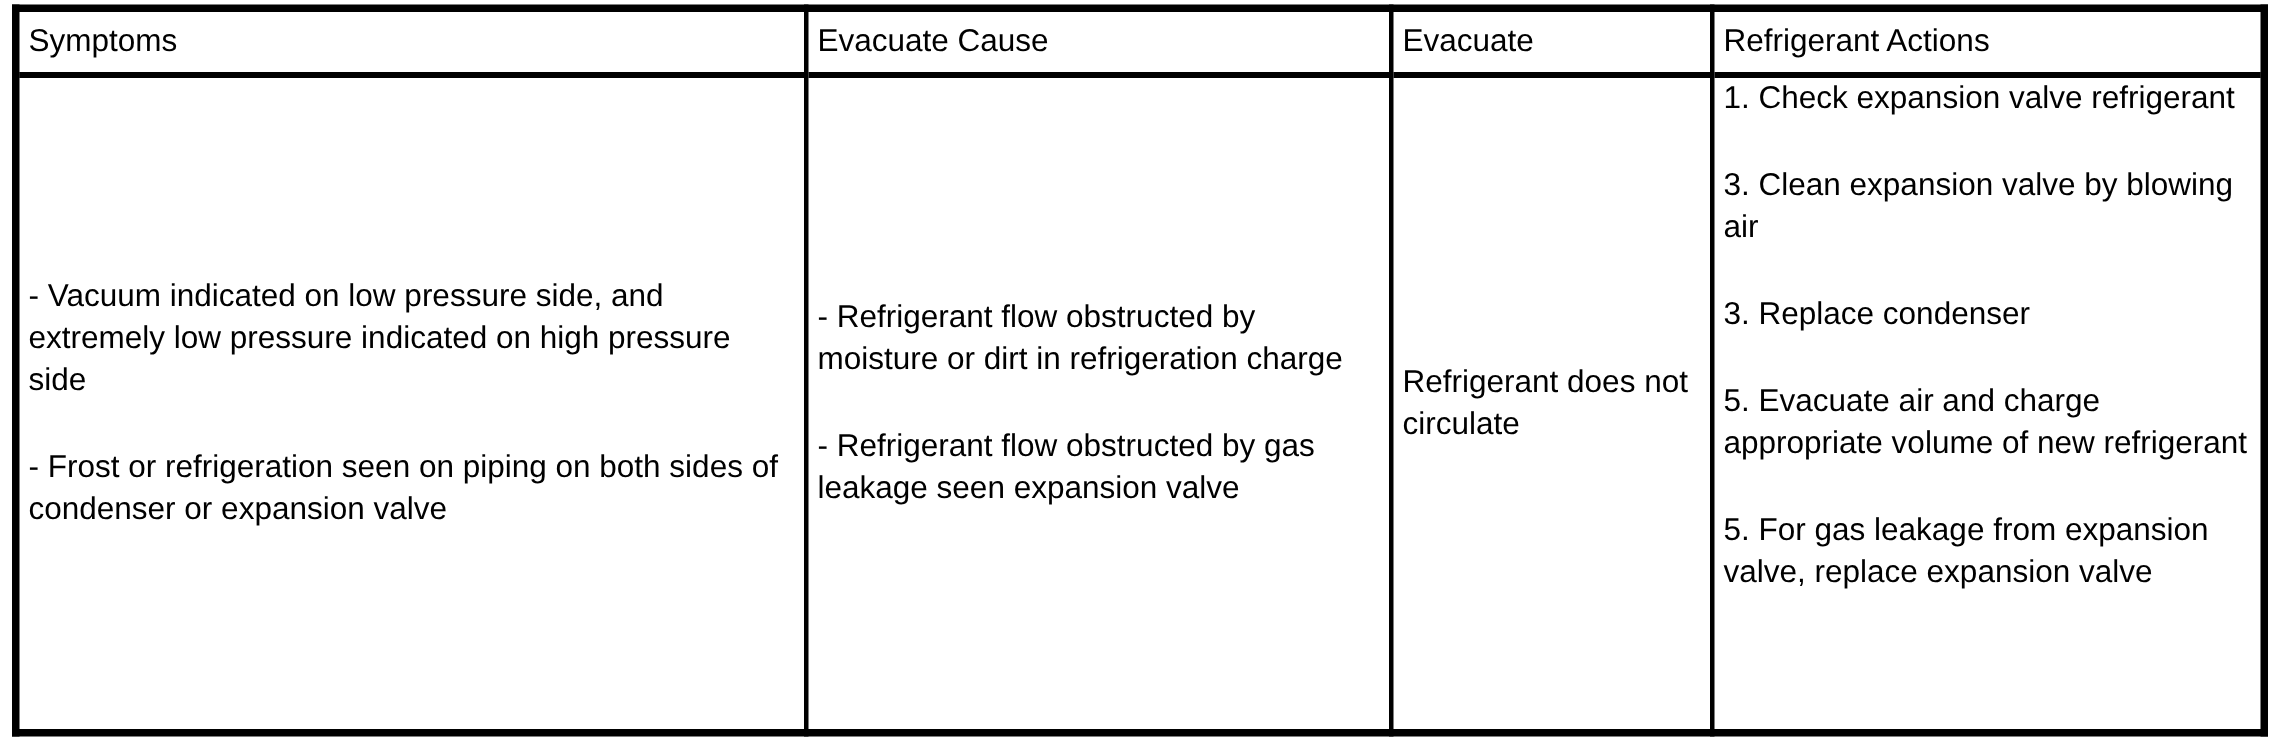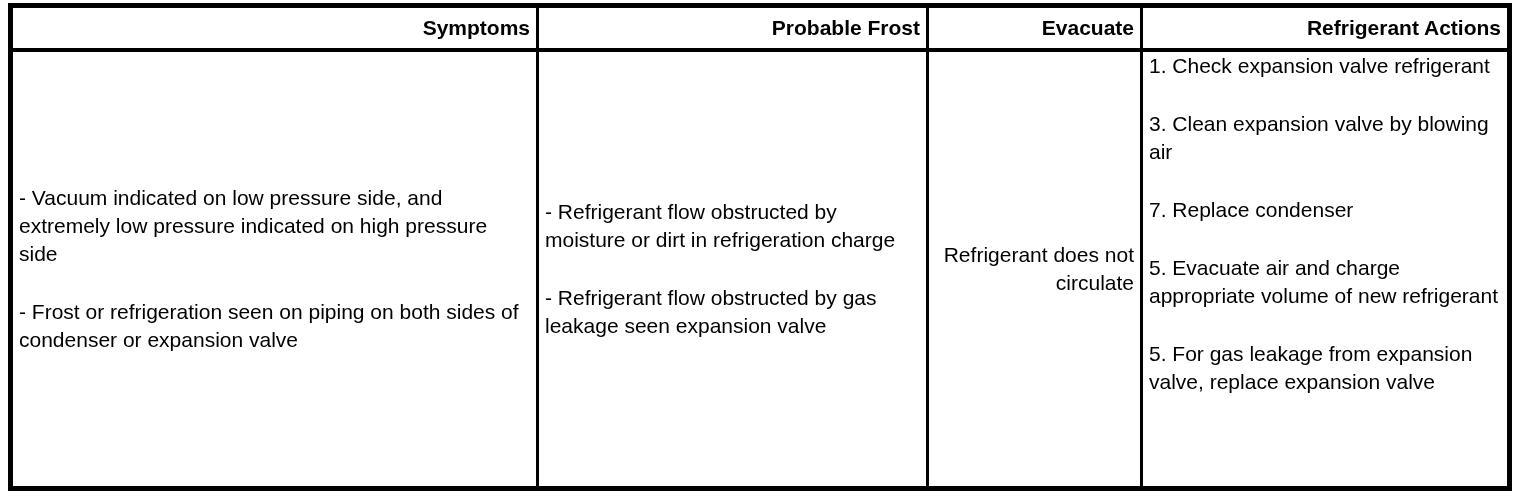--- a/index.html
+++ b/index.html
@@ -38,22 +38,22 @@
     color: #000000;
     background: #ffffff;
     overflow: hidden;
   }
   
   table.trouble-table {
     border: 5px solid #000000;
   }
   table.trouble-table th {
     height: 40px;
-    font-weight: bold;
-    text-align: right;
+    font-weight: normal;
+    text-align: left;
     vertical-align: middle;
     border-bottom: 4px solid #000000;
     font-size: 21px;
   }
   td.cell-symptoms,
   td.cell-cause,
   td.cell-diagnosis {
     vertical-align: middle;
   }
   td.cell-actions {
@@ -61,58 +61,57 @@
     padding-top: 6px;
   }
   .cell-par {
     margin: 0 0 30px 0;
   }
   .cell-par:last-child {
     margin-bottom: 0;
   }
   td.cell-diagnosis .cell-par {
     margin: 0;
-    text-align: right;
   }
 </style>
 </head>
 <body>
 
 <div class="page">
   <table class="trouble-table">
     <colgroup>
       <col class="c-symptoms">
       <col class="c-cause">
       <col class="c-diagnosis">
       <col class="c-actions">
     </colgroup>
     <thead>
       <tr>
         <th>Symptoms</th>
-        <th>Probable Frost</th>
+        <th>Evacuate Cause</th>
         <th>Evacuate</th>
         <th>Refrigerant Actions</th>
       </tr>
     </thead>
     <tbody>
       <tr>
         <td class="cell-symptoms">
           <p class="cell-par">- Vacuum indicated on low pressure side, and extremely low pressure indicated on high pressure side</p>
           <p class="cell-par">- Frost or refrigeration seen on piping on both sides of condenser or expansion valve</p>
         </td>
         <td class="cell-cause">
           <p class="cell-par">- Refrigerant flow obstructed by moisture or dirt in refrigeration charge</p>
           <p class="cell-par">- Refrigerant flow obstructed by gas leakage seen expansion valve</p>
         </td>
         <td class="cell-diagnosis">
           <p class="cell-par">Refrigerant does not circulate</p>
         </td>
         <td class="cell-actions">
           <p class="cell-par">1. Check expansion valve refrigerant</p>
           <p class="cell-par">3. Clean expansion valve by blowing air</p>
-          <p class="cell-par">7. Replace condenser</p>
+          <p class="cell-par">3. Replace condenser</p>
           <p class="cell-par">5. Evacuate air and charge appropriate volume of new refrigerant</p>
           <p class="cell-par">5. For gas leakage from expansion valve, replace expansion valve</p>
         </td>
       </tr>
     </tbody>
   </table>
 </div>
 
 </body></html>

